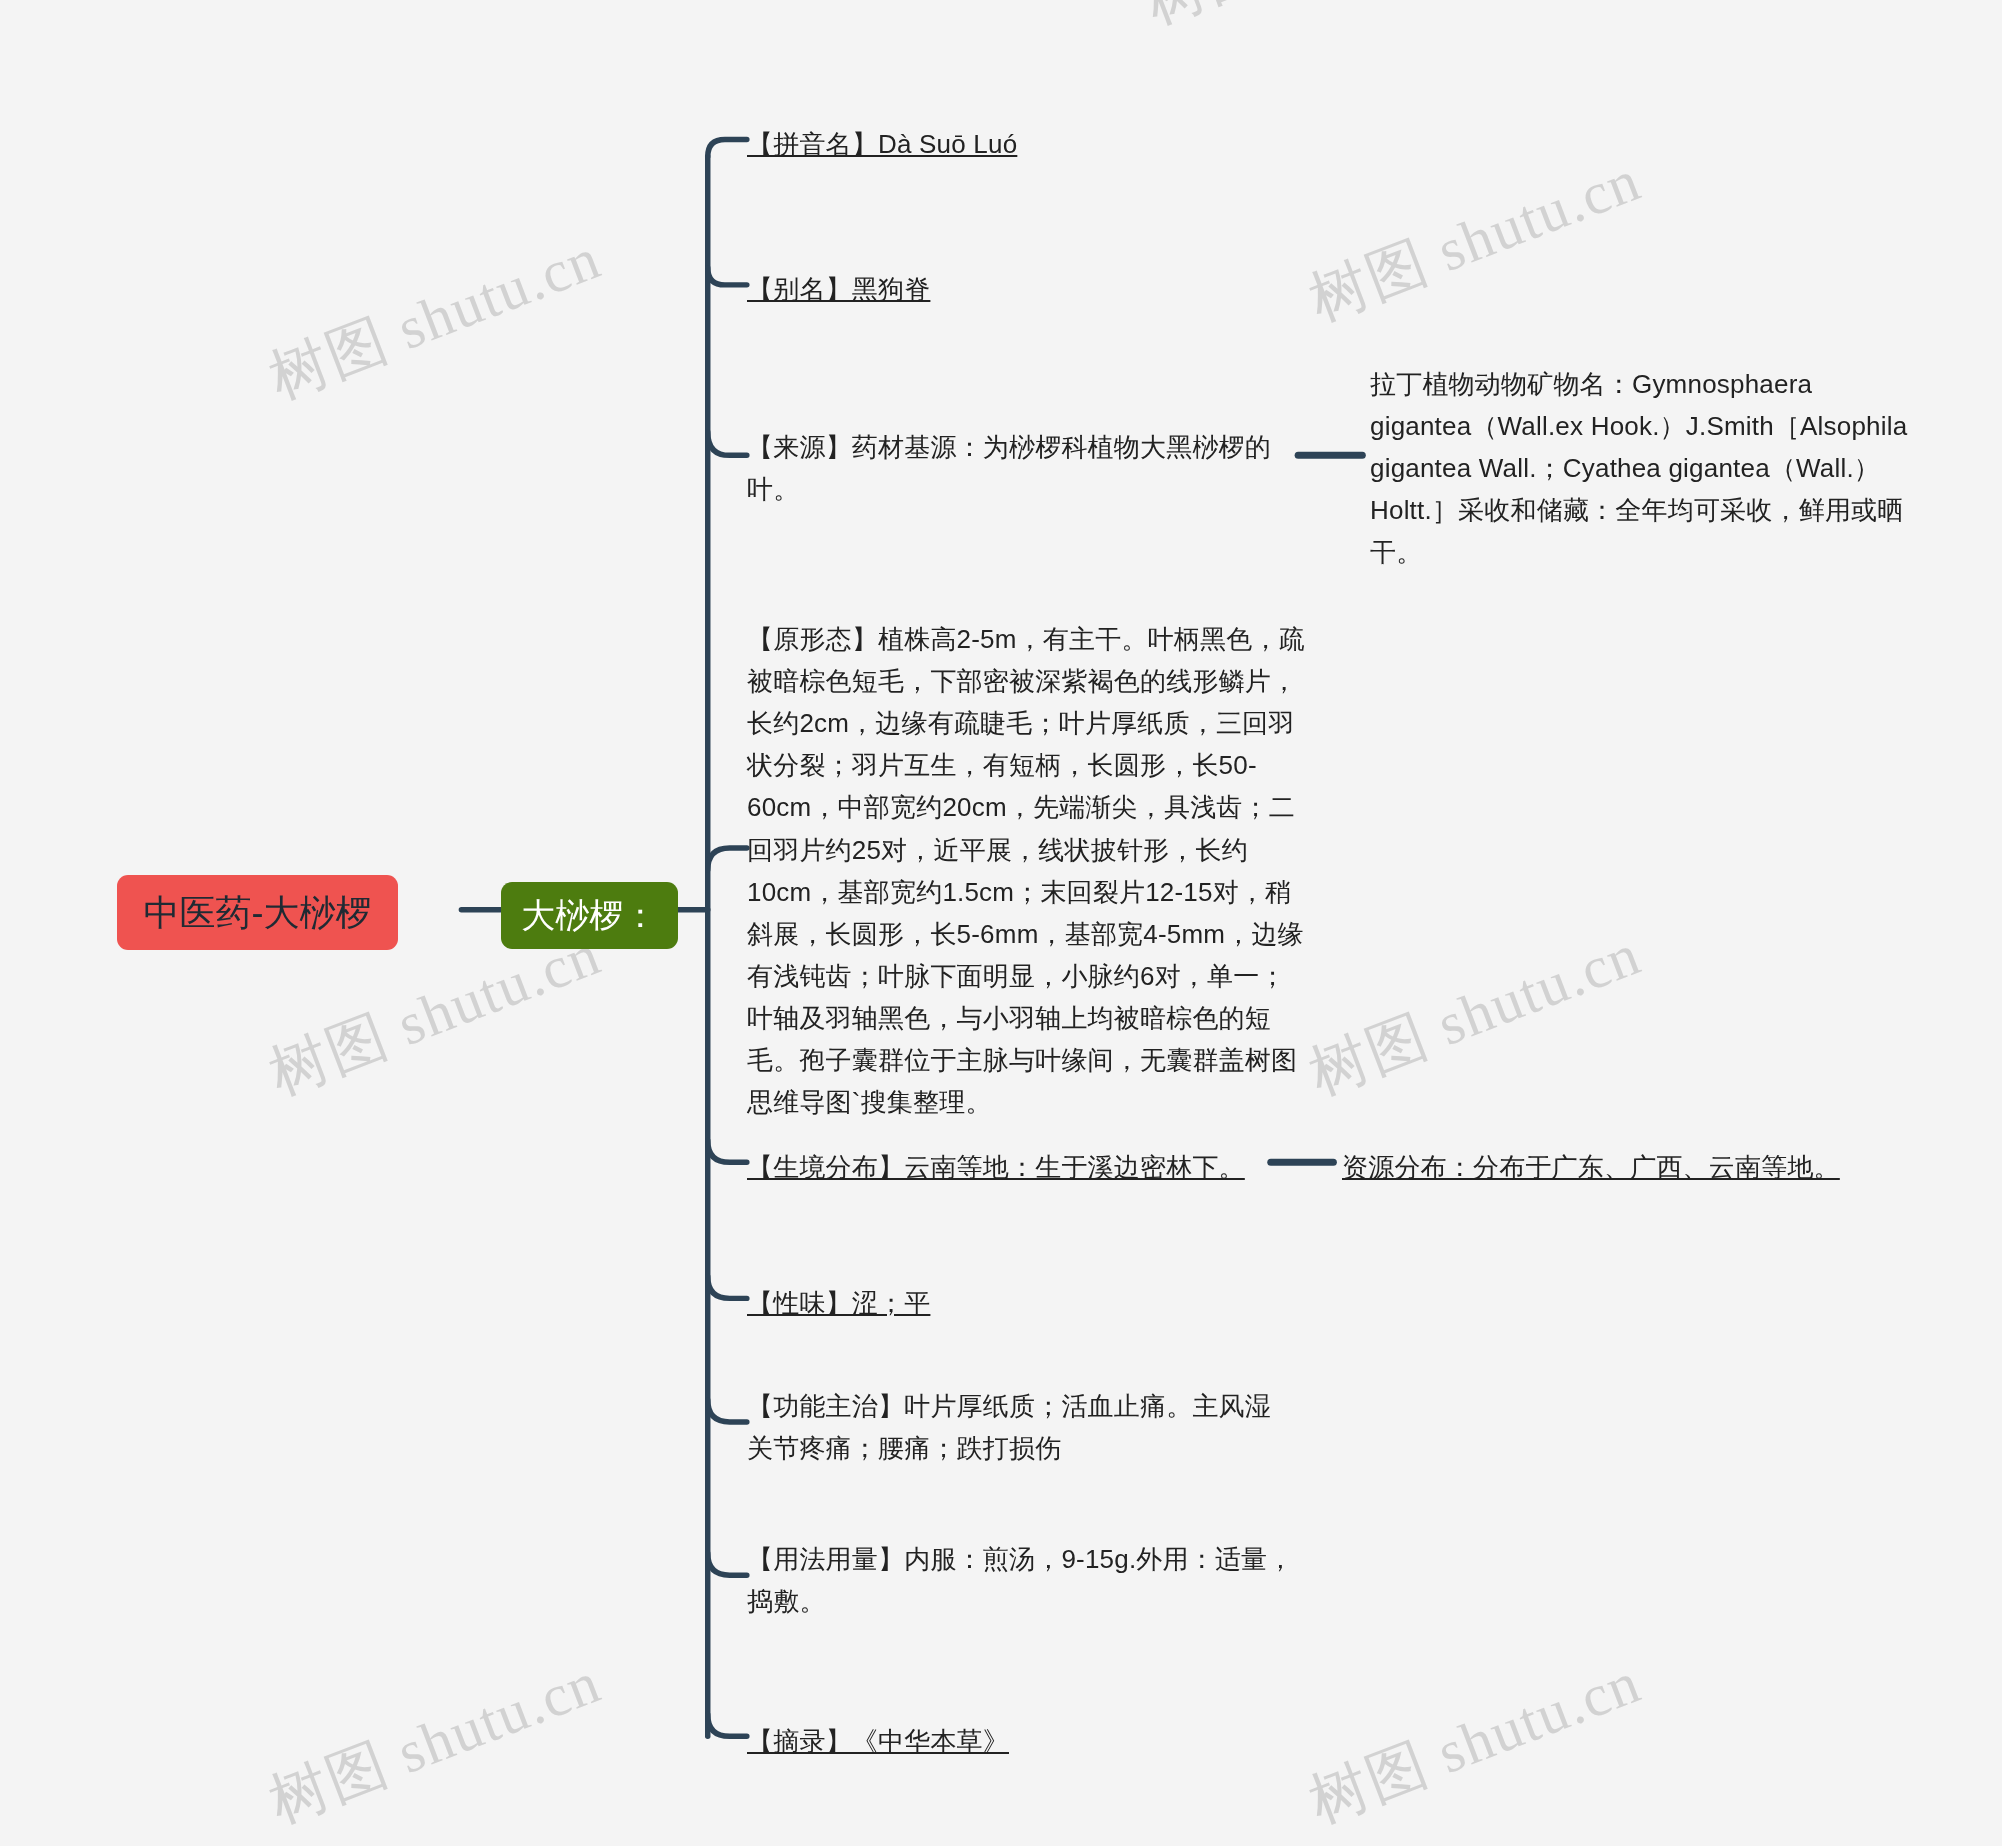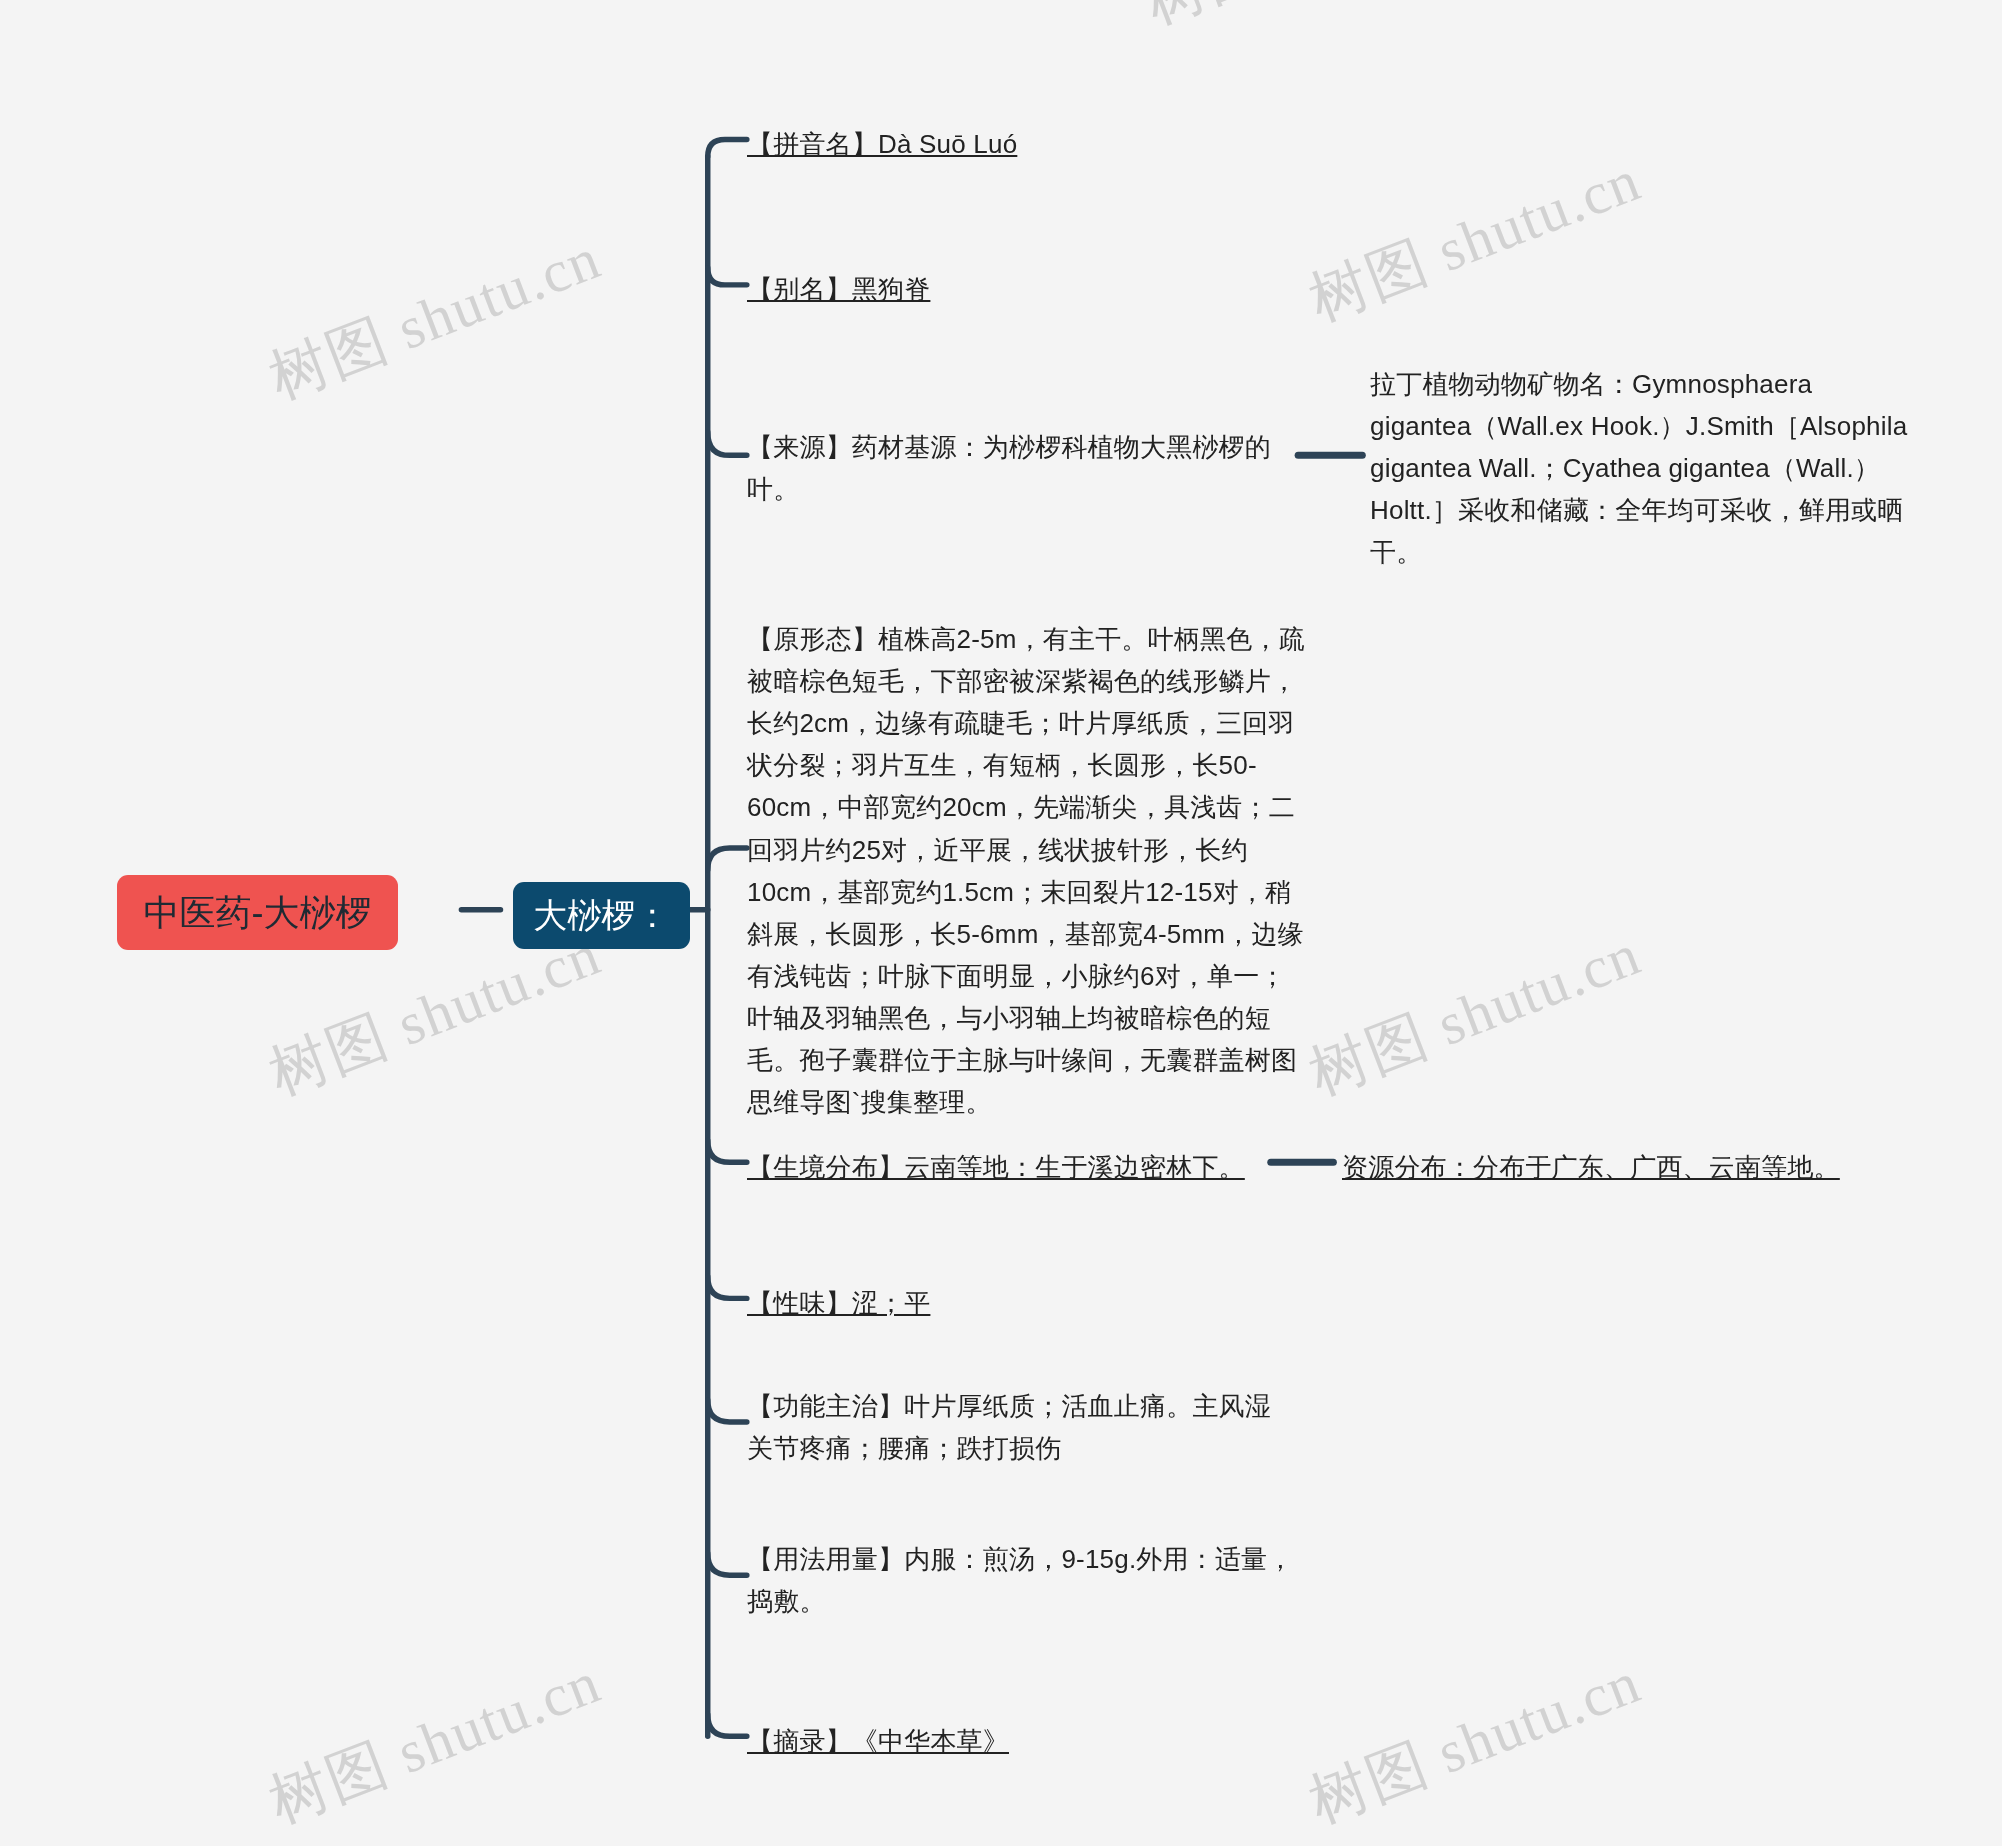--- a/index.html
+++ b/index.html
@@ -52,28 +52,27 @@
     background: #ef5350;
     border-radius: 11px;
     padding: 17px 26.6px;
     color: #1f2a33;
     font-size: 36px;
     line-height: 1.15;
     white-space: nowrap;
   }
 
   .sub-node {
-    background: #0c4a6e;
+    background: #4d7c0f;
     border-radius: 11px;
     padding: 14px 20.3px;
     color: #ffffff;
     font-size: 34px;
     line-height: 1.15;
     white-space: nowrap;
-    margin-left: 12px;
   }
 
   .leaf {
     color: #222222;
     font-size: 26px;
     line-height: 1.62;
     letter-spacing: 0.2px;
     word-break: break-word;
   }
   .leaf.wide  { width: 548px; }

